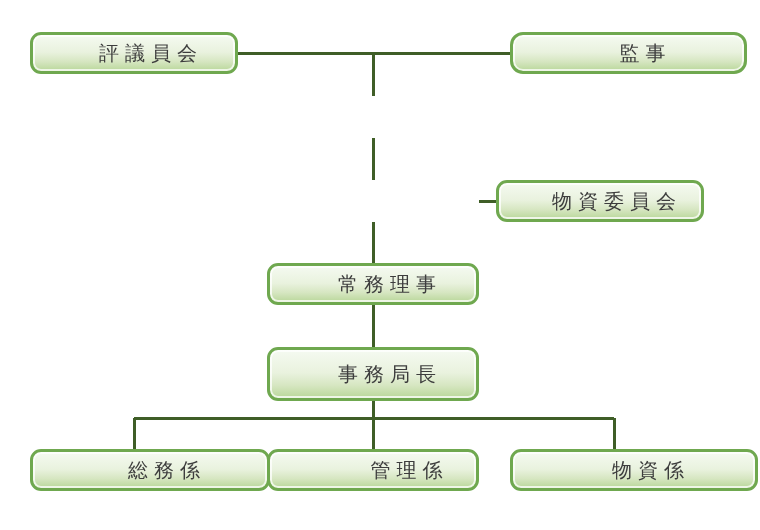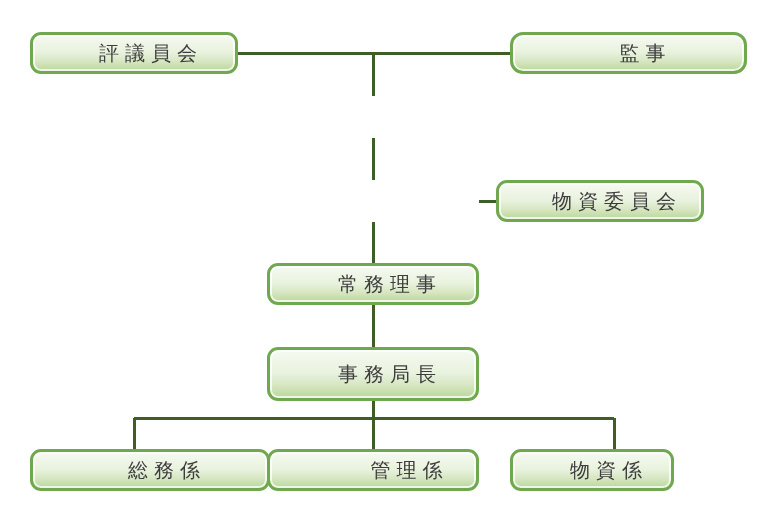--- a/index.html
+++ b/index.html
@@ -72,16 +72,16 @@
     </div>
     <div class="org-node" style="left: 267px; top: 347px; width: 212px; height: 54px;">
       <span class="label">事務局長</span>
     </div>
     <div class="org-node" style="left: 30px; top: 449px; width: 240px; height: 42px;">
       <span class="label">総務係</span>
     </div>
     <div class="org-node" style="left: 267px; top: 449px; width: 212px; height: 42px; padding-left: 39px;">
       <span class="label">管理係</span>
     </div>
-    <div class="org-node" style="left: 510px; top: 449px; width: 164px; height: 42px;">
+    <div class="org-node" style="left: 510px; top: 449px; width: 248px; height: 42px;">
       <span class="label">物資係</span>
     </div>
   </div>
 
 </body></html>

